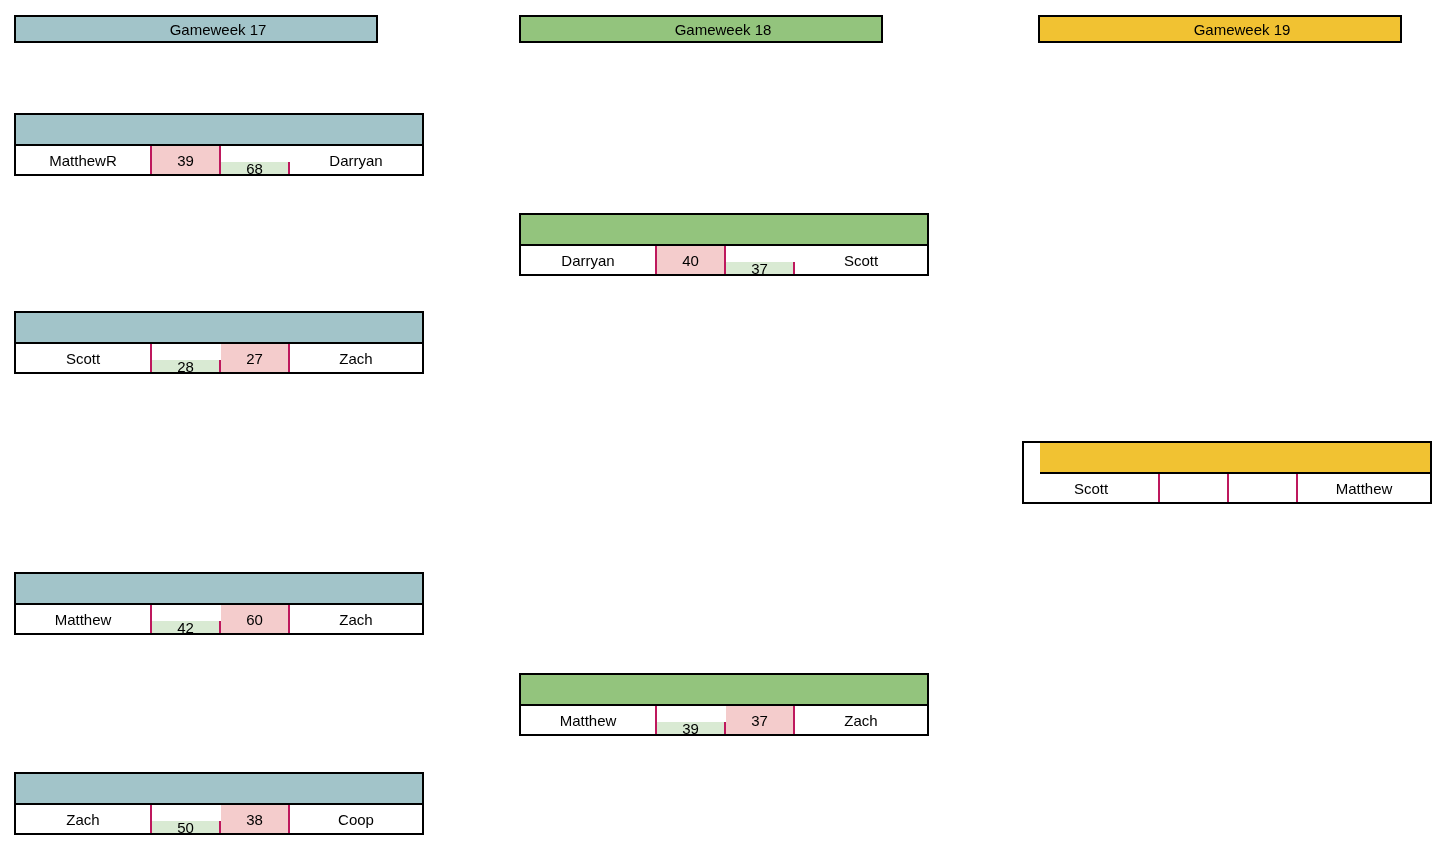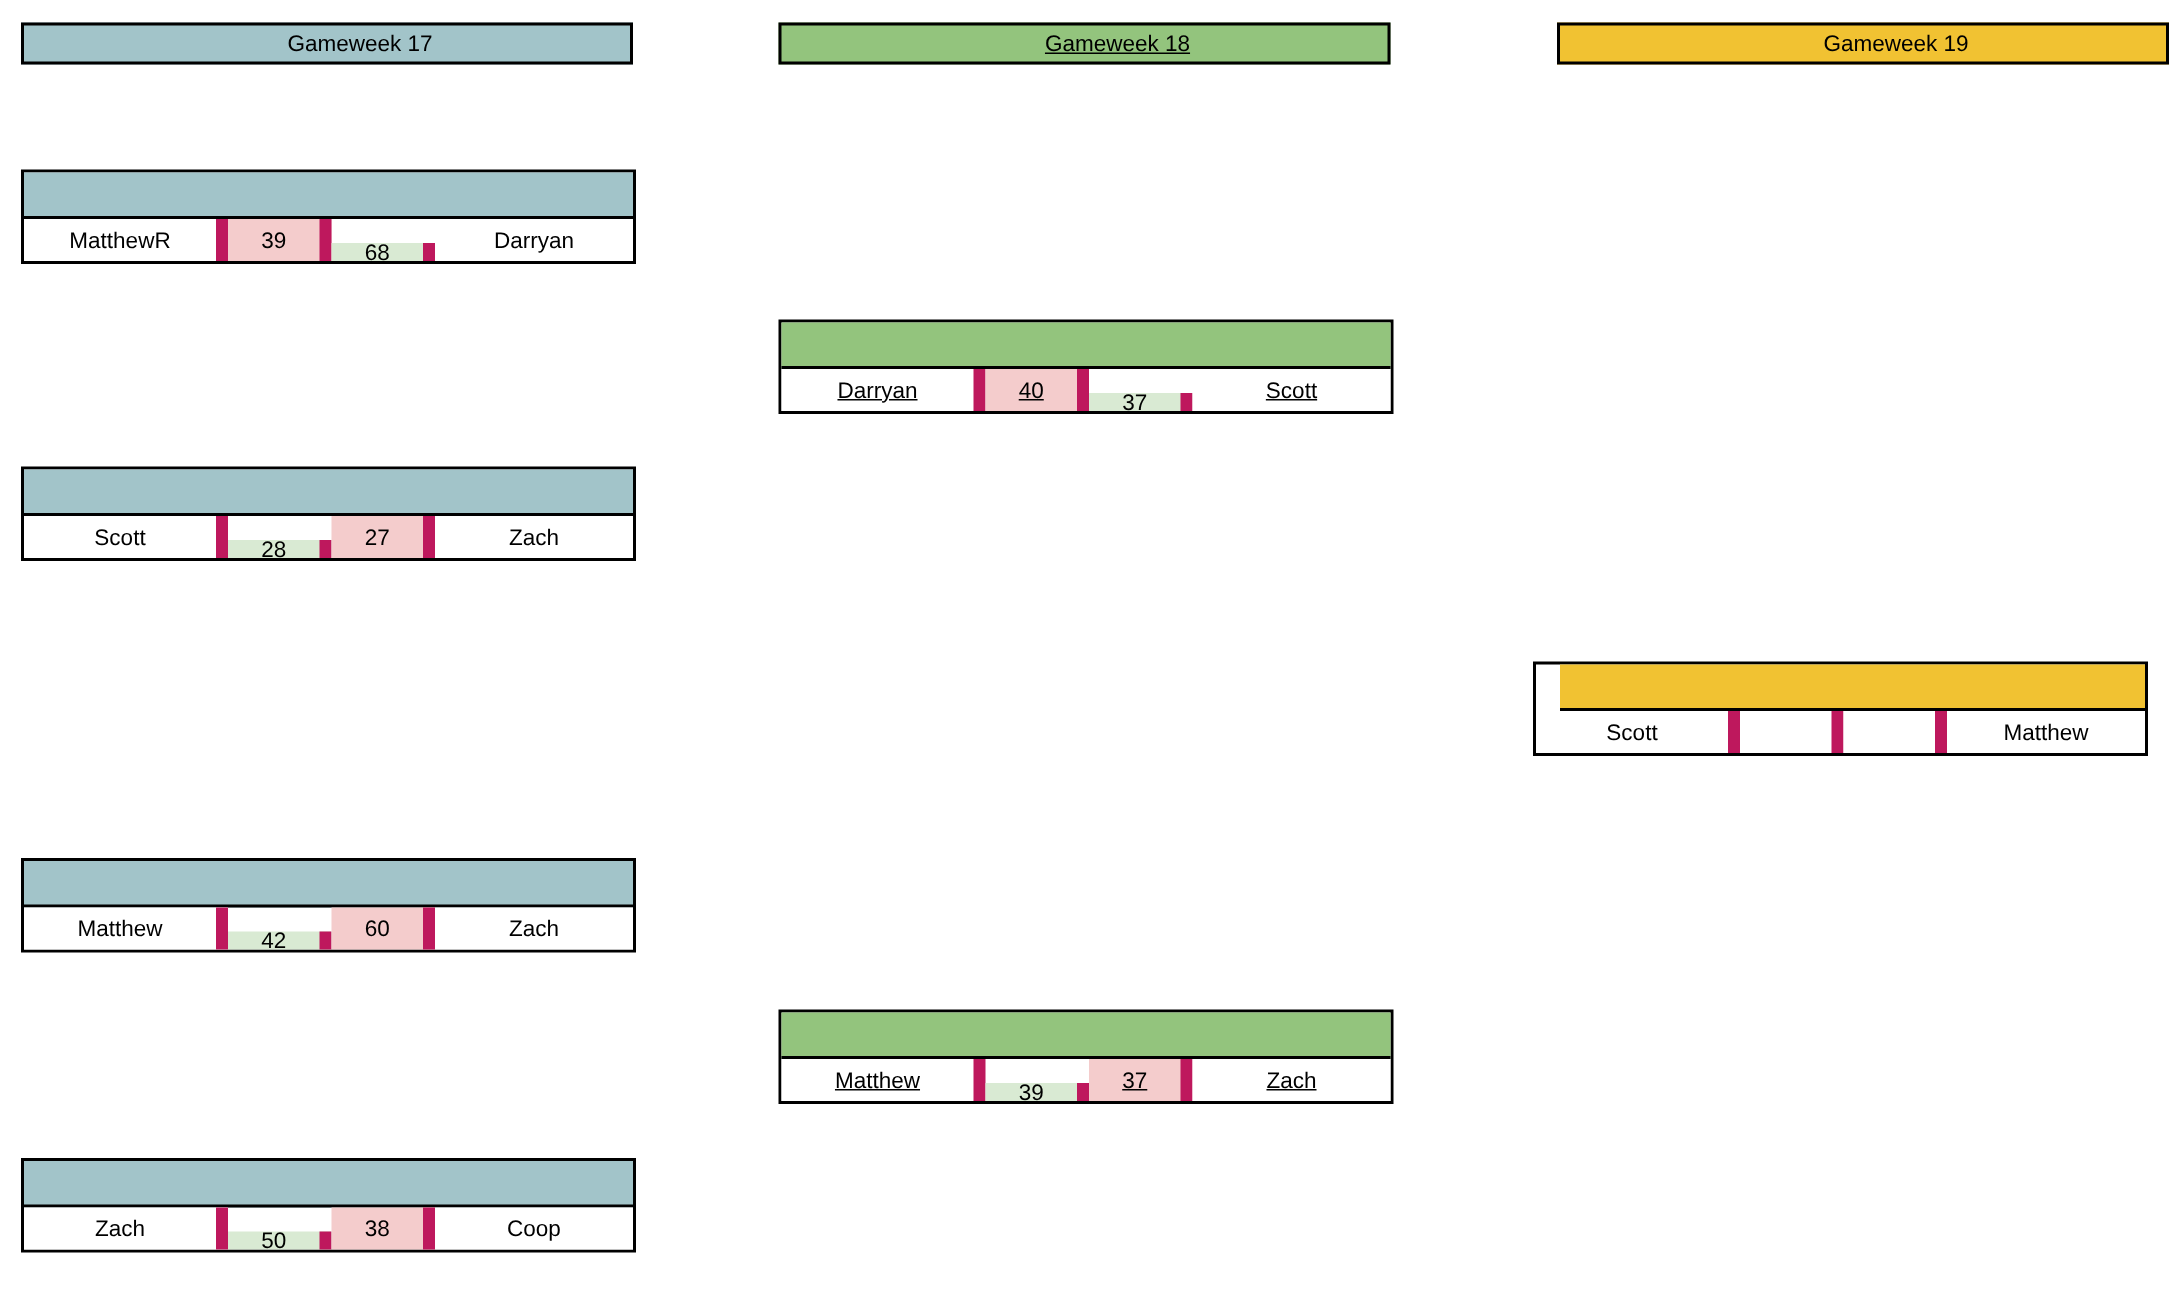--- a/index.html
+++ b/index.html
@@ -6,21 +6,21 @@
   html, body {
     width: 1446px; height: 860px;
     background: #ffffff;
     font-family: "Liberation Sans", sans-serif;
     color: #000000;
     overflow: hidden;
     position: relative;
   }
   .gw-header {
     position: absolute;
-    width: 408px; height: 28px;
+    width: 364px; height: 28px;
     border: 2px solid #000;
     display: flex; align-items: center; justify-content: center;
     font-size: 15px;
     padding-left: 44px;
   }
   .bar-blue   { background: #a2c4c9; }
   .bar-green  { background: #93c47d; }
   .bar-yellow { background: #f1c232; margin-left: 16px; }
 
   .match {
@@ -32,33 +32,33 @@
   .match .bar {
     height: 31px;
     border-bottom: 2px solid #000;
   }
   .match .row {
     display: grid;
     grid-template-columns: 136px 69px 69px 1fr;
     height: 28px;
   }
   .cell {
-    border-right: 8px solid #be185d;
+    border-right: 2px solid #be185d;
     display: flex; align-items: center; justify-content: center;
     font-size: 15px;
     background: #ffffff;
     overflow: hidden; white-space: nowrap;
   }
   .cell:last-child { border-right: none; }
   .cell.win  { background: #d9ead3; margin-top: 16px; }
   .cell.loss { background: #f4cccc; }
 
   
   .col1 { left: 14px; }
-  .col2 { left: 519px; text-decoration: underline; }
+  .col2 { left: 519px; }
   .col3 { left: 1022px; }
 </style>
 </head>
 <body>
 
 <div class="gw-header bar-blue col1" style="top:15px">Gameweek 17</div>
 <div class="gw-header bar-green col2" style="top:15px">Gameweek 18</div>
 <div class="gw-header bar-yellow col3" style="top:15px">Gameweek 19</div>
 
 <div class="match col1" style="top:113px">

